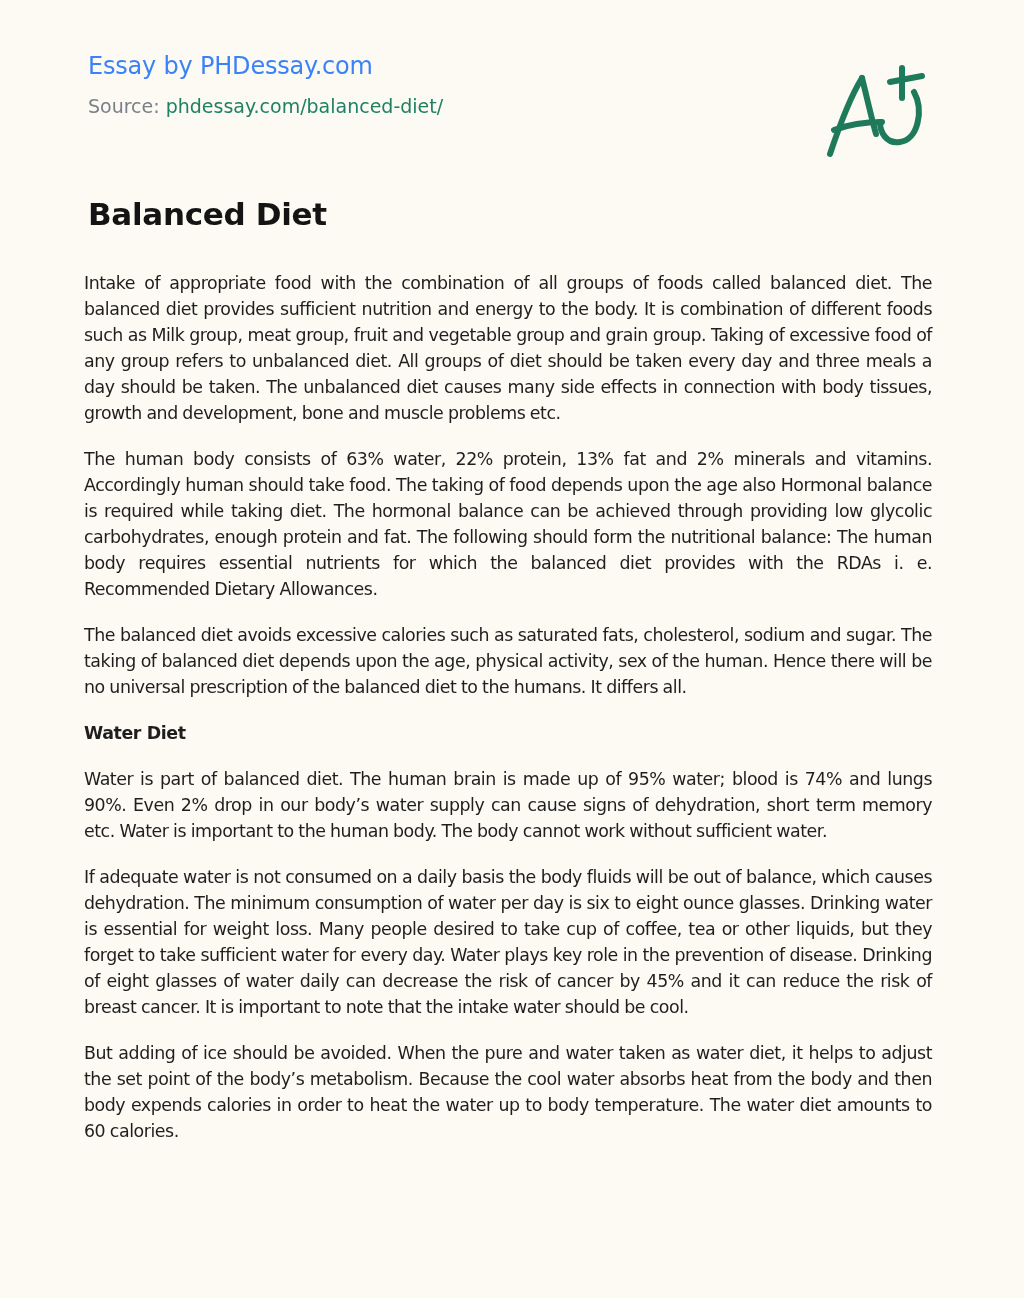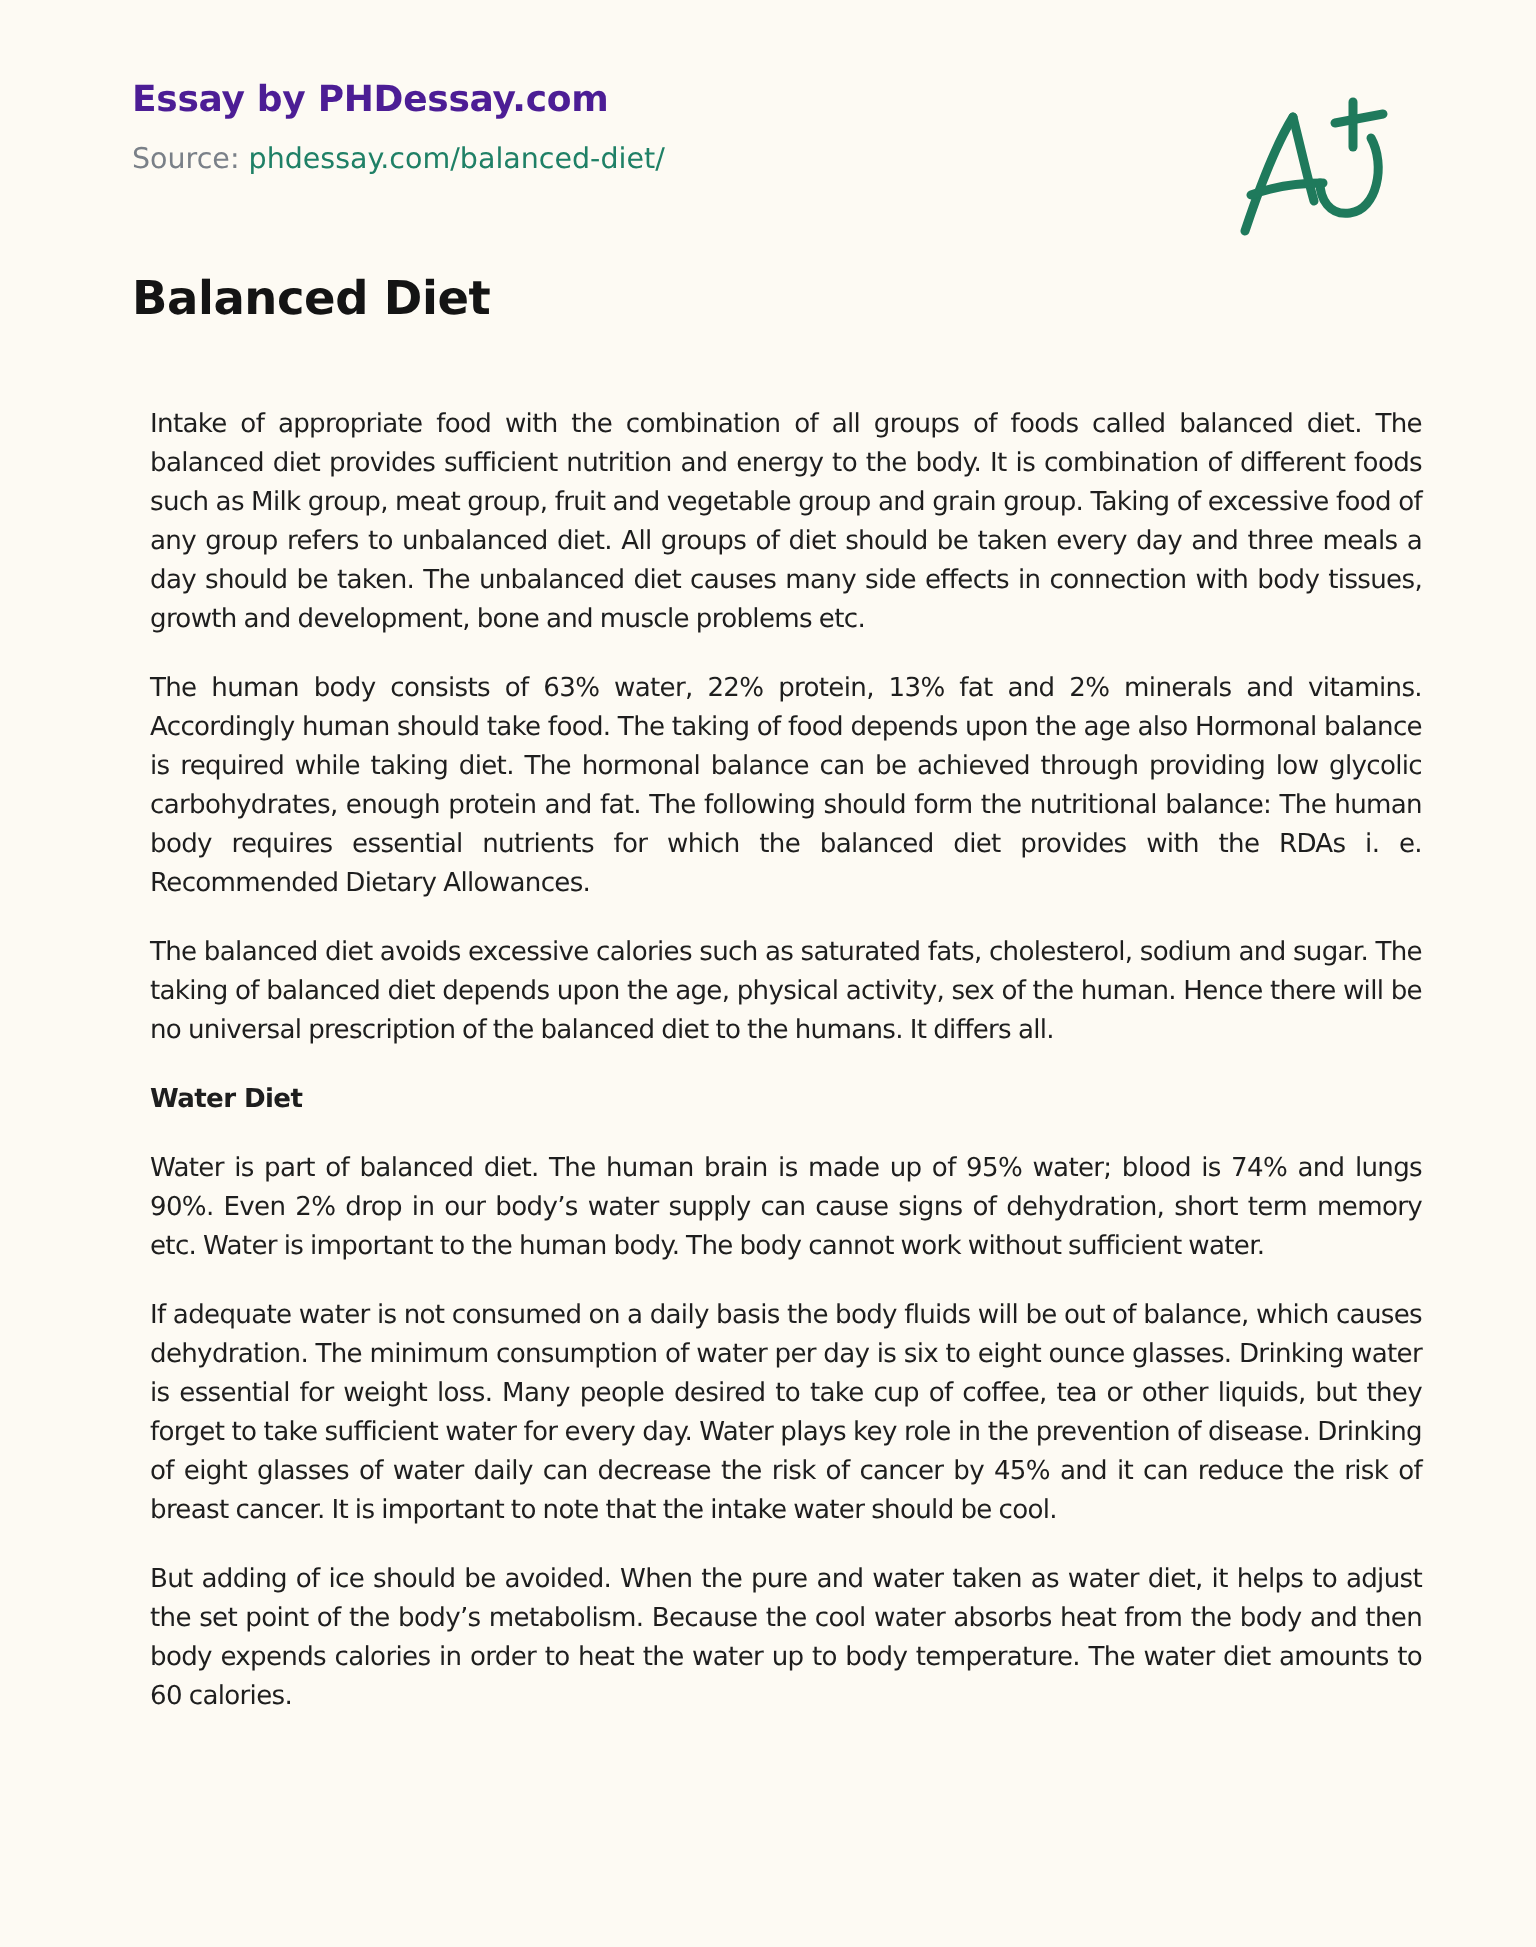--- a/index.html
+++ b/index.html
@@ -15,23 +15,23 @@
       font-family: "DejaVu Sans", sans-serif;
       color: #1b1b1b;
     }
     .header {
       position: absolute;
       left: 88px;
       top: 50px;
     }
     .brand {
       font-family: "DejaVu Sans", sans-serif;
-      font-weight: bold;
+      font-weight: normal;
       font-size: 24px;
-      color: #4c1d95;
+      color: #3b82f6;
       letter-spacing: -0.2px;
       line-height: 32px;
       margin: 0;
     }
     .source {
       margin-top: 14px;
       font-size: 19px;
       line-height: 20px;
       color: #7a8088;
     }
@@ -42,31 +42,31 @@
     .logo {
       position: absolute;
       left: 818px;
       top: 62px;
       width: 120px;
       height: 100px;
     }
     .title {
       position: absolute;
       left: 88px;
-      top: 177px;
+      top: 192px;
       margin: 0;
       font-size: 31px;
       font-weight: bold;
       color: #141414;
       letter-spacing: -0.3px;
       line-height: 44px;
     }
     .content {
       position: absolute;
-      left: 100px;
+      left: 84px;
       top: 270px;
       width: 848px;
     }
     .content p {
       margin: 0 0 20px 0;
       font-size: 17.4px;
       line-height: 26px;
       text-align: justify;
       color: #1e1e1e;
       letter-spacing: -0.45px;

